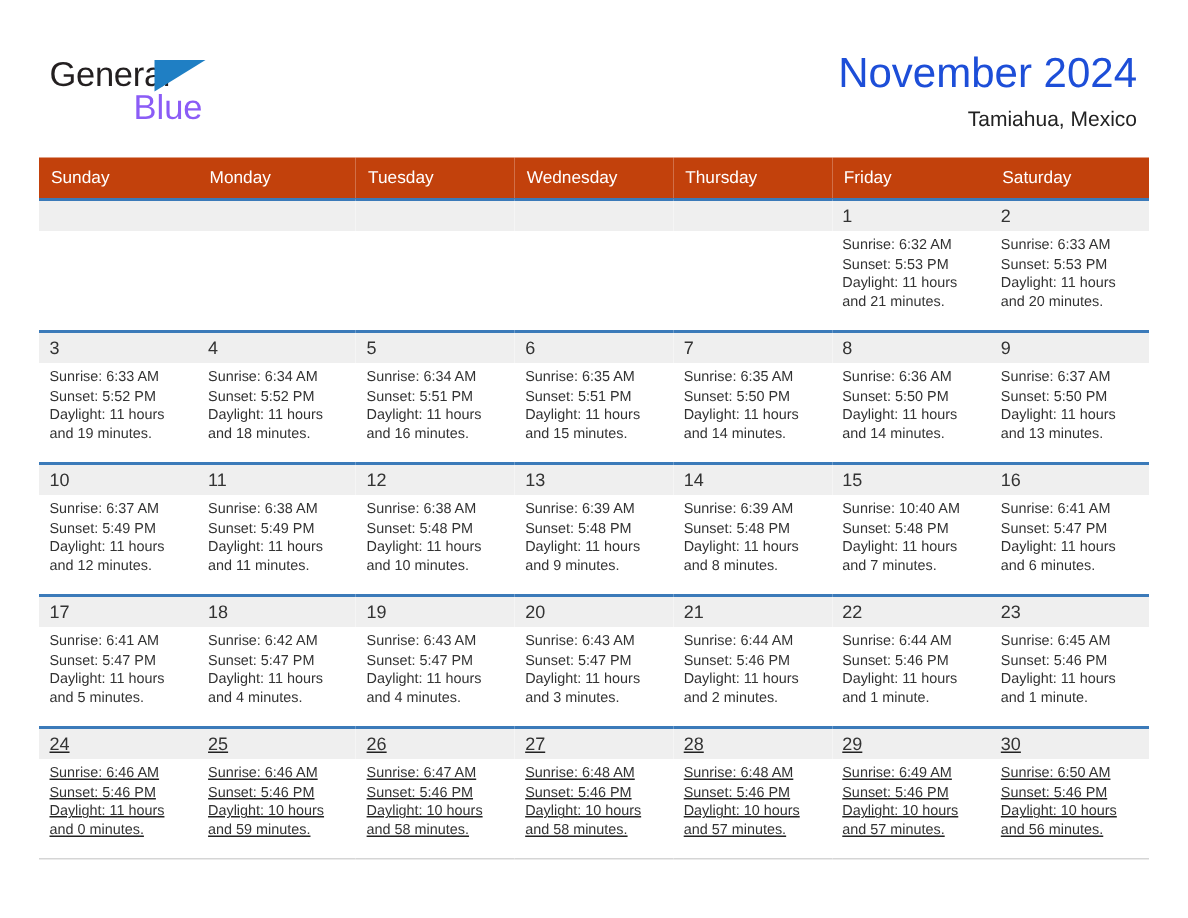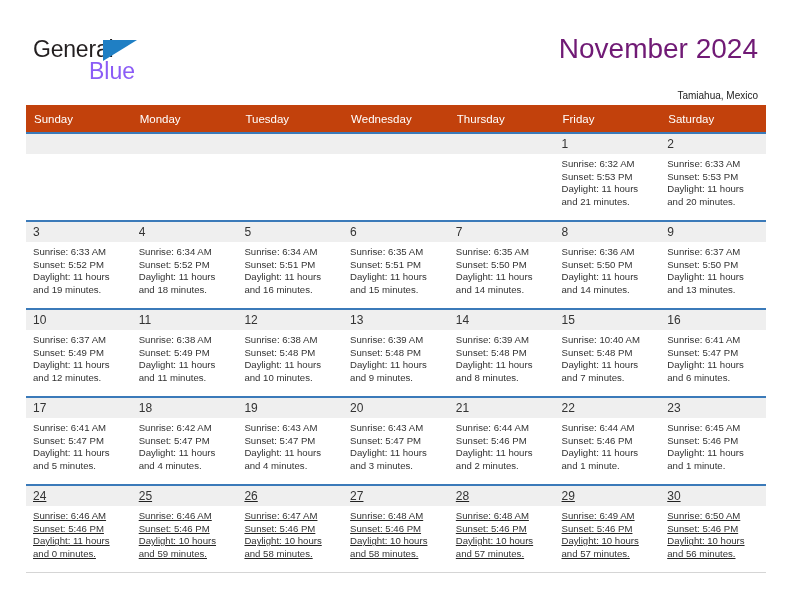--- a/index.html
+++ b/index.html
@@ -65,29 +65,29 @@
   }
   .title-block {
     position: absolute;
     right: 34px;
     top: 32px;
     text-align: right;
   }
   .cal-title {
     font-size: 28px;
     font-weight: normal;
-    color: #701a75;
+    color: #1d4ed8;
     line-height: 34px;
     white-space: nowrap;
   }
   .cal-subtitle {
-    font-size: 10px;
+    font-size: 14px;
     color: #222222;
     line-height: 20px;
-    margin-top: 20px;
+    margin-top: 3px;
     white-space: nowrap;
   }
 
   
   .calendar {
     position: absolute;
     left: 26px;
     top: 105px;
     width: 740px;
     border-collapse: collapse;

